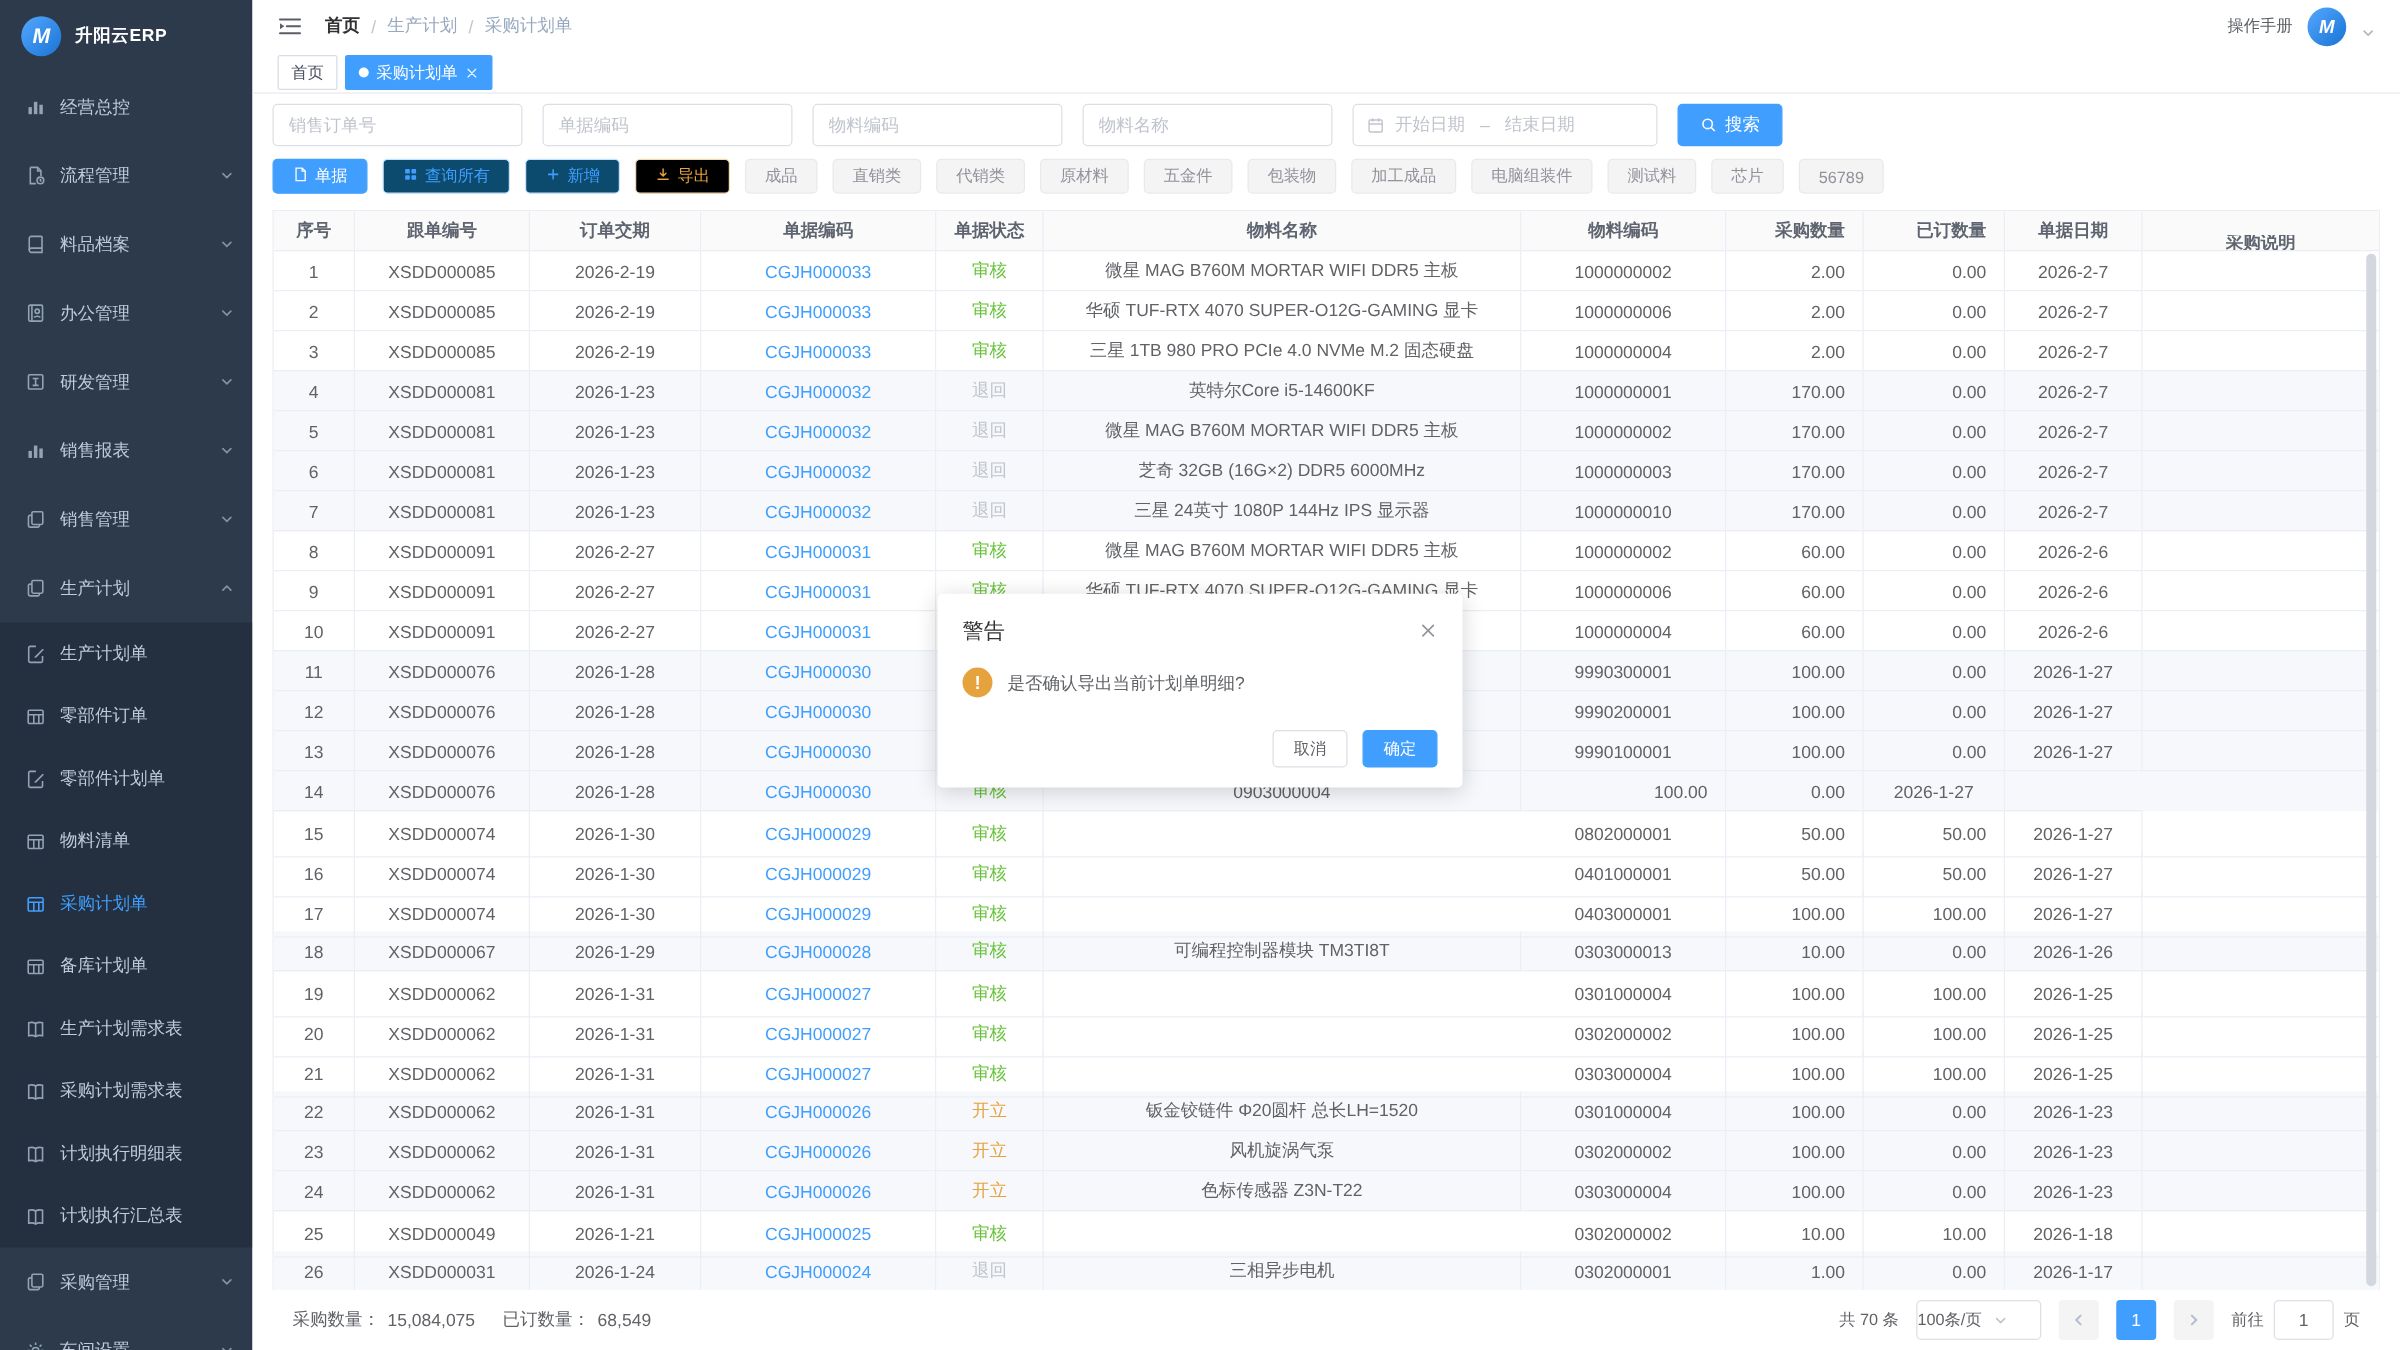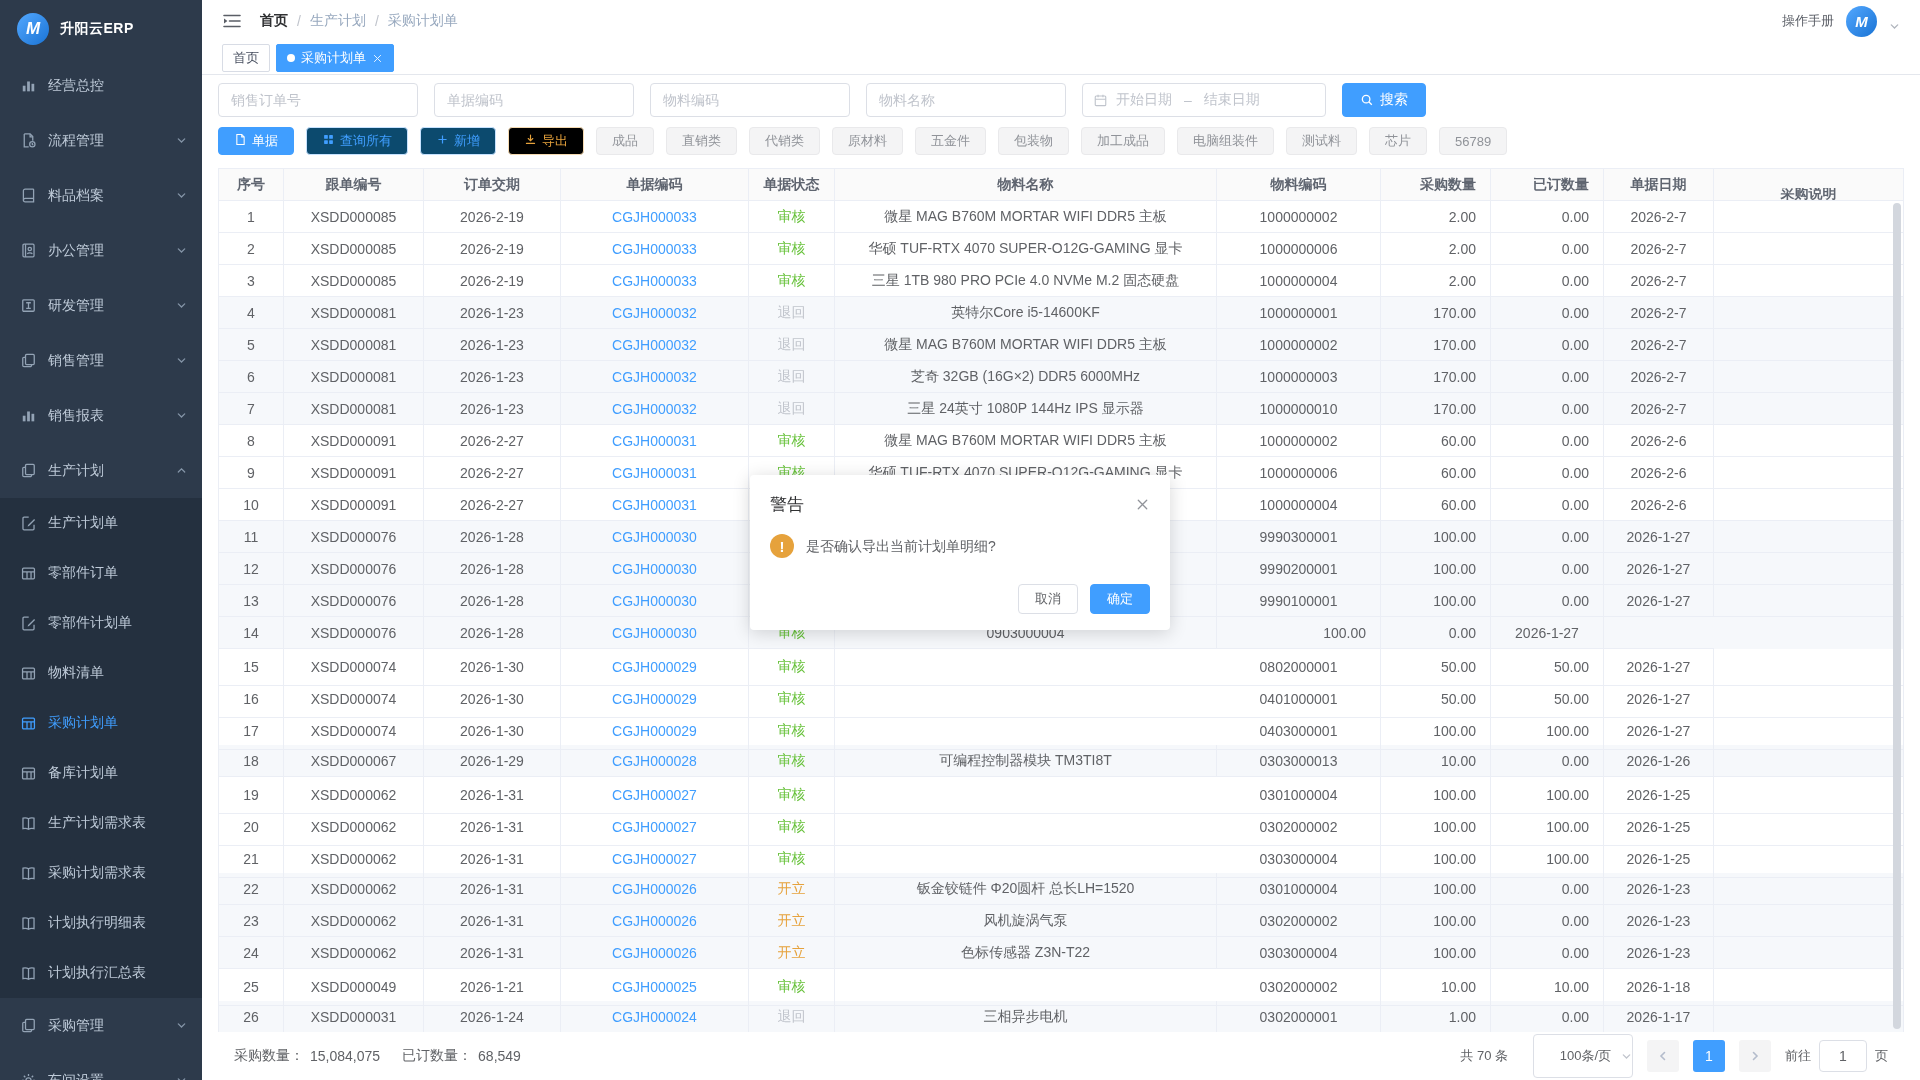--- a/index.html
+++ b/index.html
@@ -82,22 +82,22 @@
   .st-success { color:#67c23a; } .st-muted { color:#c0c4cc; } .st-warning { color:#e6a23c; }
   .nm-success { color:#67c23a;margin-top:36px; }
   .vscroll { position:absolute; top:34px; bottom:3px; right:2px; width:8px; }
   .vscroll .thumb { width:8px; height:100%; border-radius:4px; background:#d3d7de; }
 
   
   .footer { height:48px; display:flex; align-items:center; padding:0 16px; font-size:14px; color:#606266; background:#fff; }
   .sum-group { display:flex; align-items:center; gap:6px; }
   .sum-gap { width:22px; }
   .pager { margin-left:auto; display:flex; align-items:center; gap:14px; font-size:13px; color:#606266; }
-  .page-size { width:100px; height:44px; border:1px solid #dcdfe6; border-radius:4px; display:flex; align-items:center;
-    justify-content:flex-end; gap:10px; cursor:pointer; color:#606266;margin-left:11px; }
+  .page-size { width:100px; height:32px; border:1px solid #dcdfe6; border-radius:4px; display:flex; align-items:center;
+    justify-content:flex-start; gap:10px; cursor:pointer; color:#606266; }
   .page-size .pscaret { display:flex; color:#c0c4cc; }
   .pg-btn { width:32px; height:32px; border-radius:3px; background:#f4f4f5; display:flex; align-items:center; justify-content:center;
     color:#b4bccc; cursor:pointer; }
   .pg-btn svg { width:12px; height:12px; }
   .pg-cur { width:32px; height:32px; border-radius:3px; background:#409eff; color:#fff; display:flex; align-items:center;
     justify-content:center; font-size:14px; cursor:pointer; }
   .goto { display:flex; align-items:center; gap:8px; }
   .goto-input { width:48px; height:32px; border:1px solid #dcdfe6; border-radius:4px; text-align:center; font-size:14px;
     color:#606266; outline:none; font-family:inherit; }
 
@@ -194,41 +194,41 @@
           </span>
           <span>研发管理</span>
           <span class="chev">
             <svg viewBox="0 0 12 12" width="11" height="11" fill="none" stroke="currentColor" stroke-width="1.4" stroke-linecap="round">
               <path d="M2.5 4.2l3.5 3.5 3.5-3.5"></path>
             </svg>
           </span>
         </div>
         <div class="nav-item">
           <span class="nicon">
-            <svg viewBox="0 0 16 16" width="16" height="16" fill="none" stroke="currentColor" stroke-width="1.2">
-              <rect x="5.2" y="2.2" width="8.2" height="9.6" rx="1"></rect>
-              <path d="M10.8 11.8v.9a1.1 1.1 0 0 1-1.1 1.1H3.7a1.1 1.1 0 0 1-1.1-1.1V6.1A1.1 1.1 0 0 1 3.7 5h1.5"></path>
-            </svg>
-          </span>
-          <span>销售管理</span>
-          <span class="chev">
-            <svg viewBox="0 0 12 12" width="11" height="11" fill="none" stroke="currentColor" stroke-width="1.4" stroke-linecap="round">
-              <path d="M2.5 4.2l3.5 3.5 3.5-3.5"></path>
-            </svg>
-          </span>
-        </div>
-        <div class="nav-item">
-          <span class="nicon">
             <svg viewBox="0 0 16 16" width="16" height="16" fill="currentColor">
               <rect x="2.6" y="8.2" width="2.6" height="5.3"></rect>
               <rect x="6.7" y="4.2" width="2.6" height="9.3"></rect>
               <rect x="10.8" y="6.4" width="2.6" height="7.1"></rect>
             </svg>
           </span>
           <span>销售报表</span>
+          <span class="chev">
+            <svg viewBox="0 0 12 12" width="11" height="11" fill="none" stroke="currentColor" stroke-width="1.4" stroke-linecap="round">
+              <path d="M2.5 4.2l3.5 3.5 3.5-3.5"></path>
+            </svg>
+          </span>
+        </div>
+        <div class="nav-item">
+          <span class="nicon">
+            <svg viewBox="0 0 16 16" width="16" height="16" fill="none" stroke="currentColor" stroke-width="1.2">
+              <rect x="5.2" y="2.2" width="8.2" height="9.6" rx="1"></rect>
+              <path d="M10.8 11.8v.9a1.1 1.1 0 0 1-1.1 1.1H3.7a1.1 1.1 0 0 1-1.1-1.1V6.1A1.1 1.1 0 0 1 3.7 5h1.5"></path>
+            </svg>
+          </span>
+          <span>销售管理</span>
           <span class="chev">
             <svg viewBox="0 0 12 12" width="11" height="11" fill="none" stroke="currentColor" stroke-width="1.4" stroke-linecap="round">
               <path d="M2.5 4.2l3.5 3.5 3.5-3.5"></path>
             </svg>
           </span>
         </div>
         <div class="nav-item">
           <span class="nicon">
             <svg viewBox="0 0 16 16" width="16" height="16" fill="none" stroke="currentColor" stroke-width="1.2">
               <rect x="5.2" y="2.2" width="8.2" height="9.6" rx="1"></rect>

